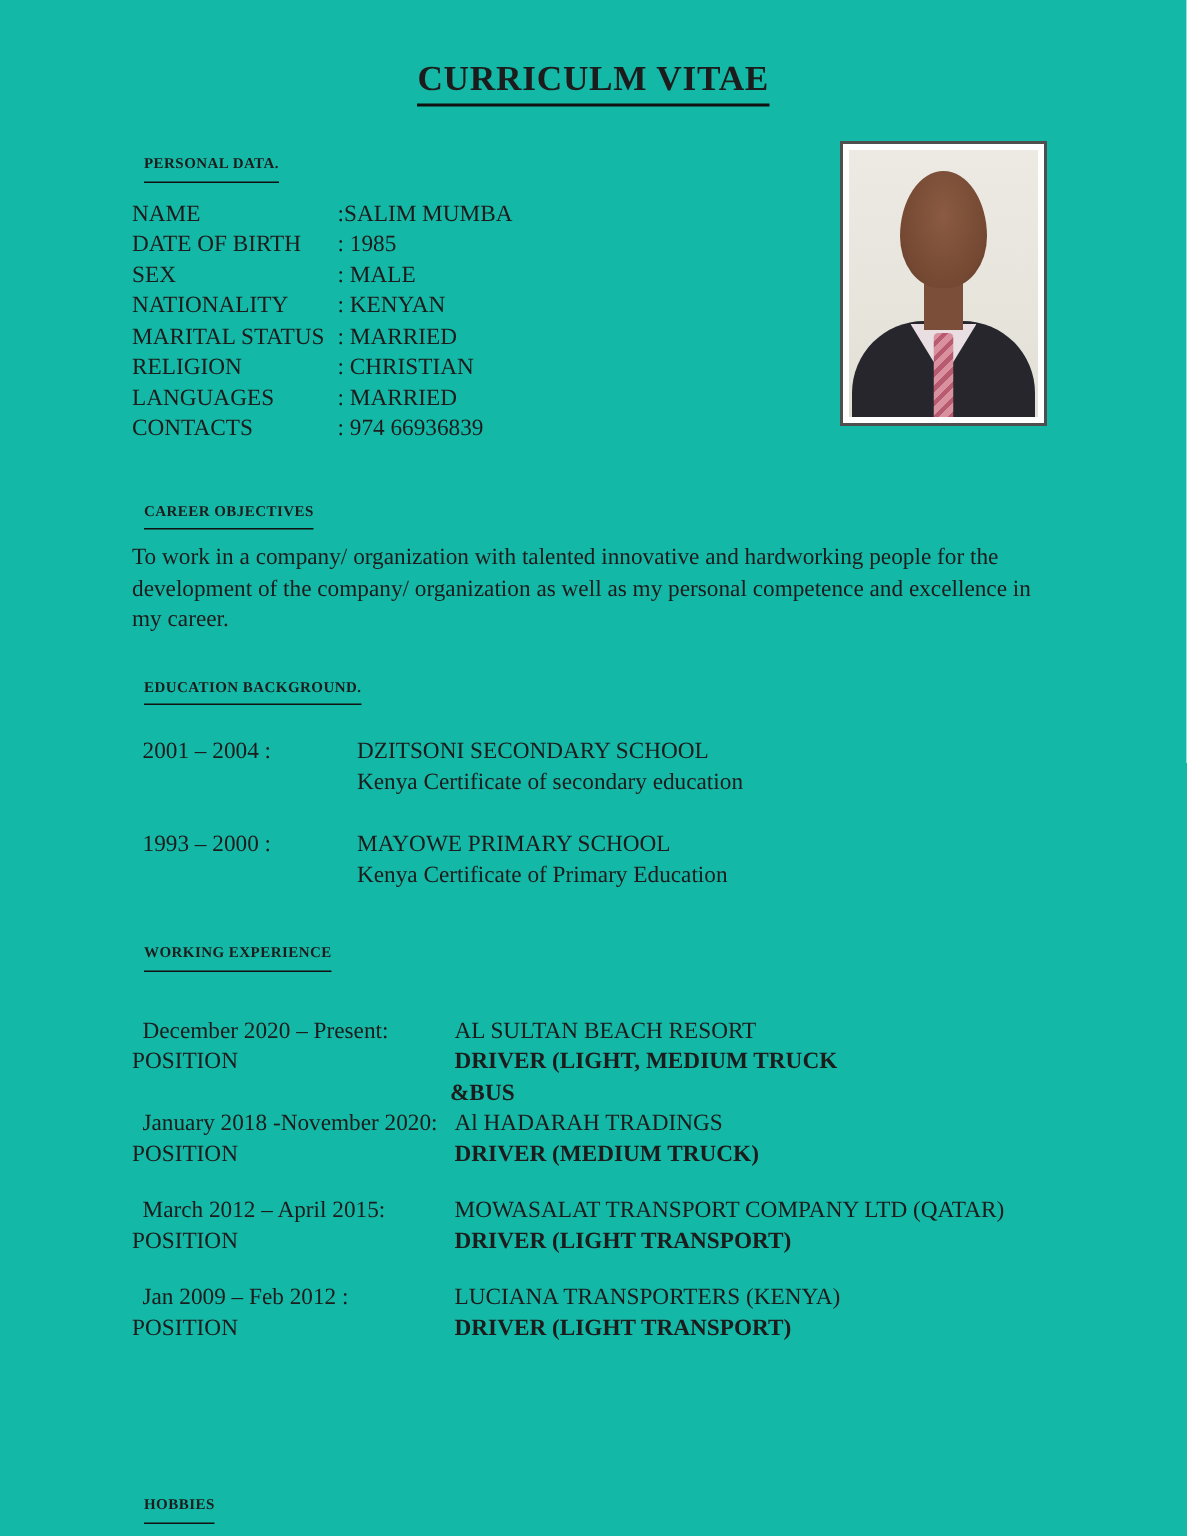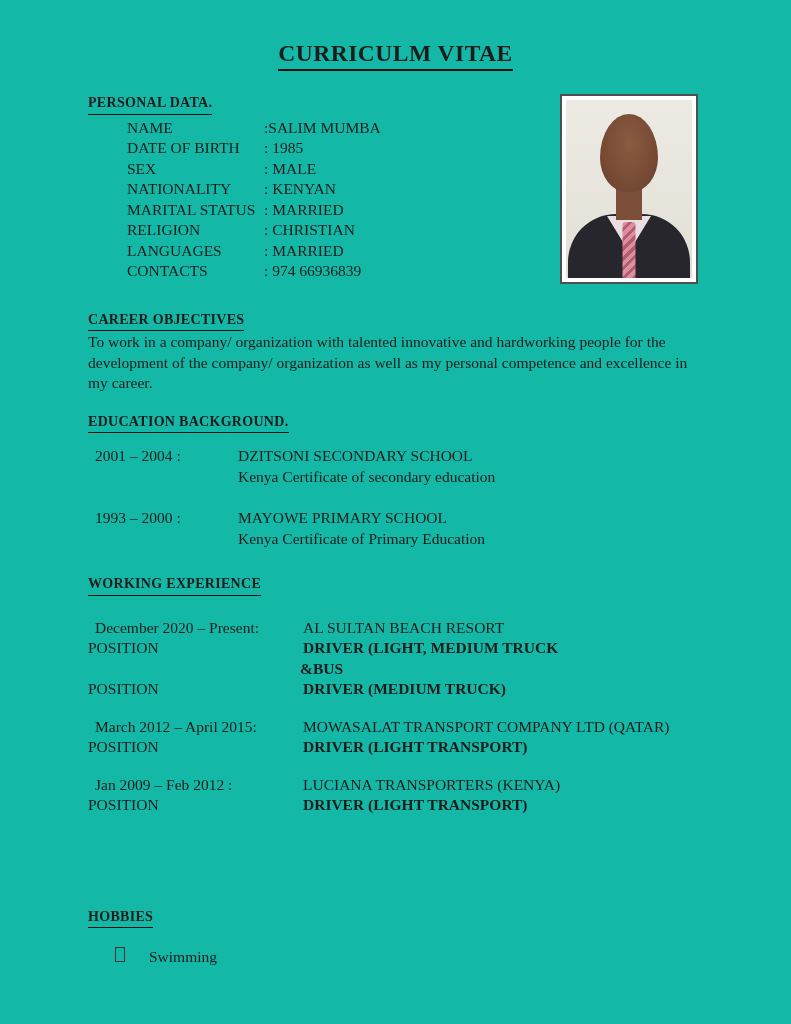--- a/index.html
+++ b/index.html
@@ -29,28 +29,28 @@
     padding-bottom:1px;
   }
 
   
   .sec-heading {
     display:inline-block;
     font-weight:bold;
     letter-spacing:0.3px;
     border-bottom:1.7px solid #111;
     padding-bottom:0px;
-    margin:0;
-    font-size:14px;
+    margin:8px;
+    font-size:10px;
   }
 
   
   .personal { margin-top:21px; }
   .personal-rows { margin-top:3px; }
-  .prow { display:flex;margin-left:39px; }
+  .prow { display:flex; }
   .plabel { width:137px; flex:0 0 137px; }
   .pvalue { flex:1; }
 
   
   .photo {
     position:absolute;
     left:560px; top:94px;
     width:126px; height:178px;
     border:2px solid #4f4f4f;
     background:#ffffff;
@@ -208,20 +208,24 @@
           </div>
           <div class="wrow">
             <span class="wlabel">POSITION</span>
             <span class="bold">DRIVER (LIGHT, MEDIUM TRUCK</span>
           </div>
           <div class="wcont">&amp;BUS</div>
         </div>
 
         <div class="job">
           <div class="wrow">
+            <span class="wdate">January 2018 -November 2020:</span>
+            <span class="company">Al HADARAH TRADINGS</span>
+          </div>
+          <div class="wrow">
             <span class="wlabel">POSITION</span>
             <span class="bold">DRIVER (MEDIUM TRUCK)</span>
           </div>
 
         </div>
 
         <div class="job">
           <div class="wrow">
             <span class="wdate">March 2012 – April 2015:</span>
             <span class="company">MOWASALAT TRANSPORT COMPANY LTD (QATAR)</span>

